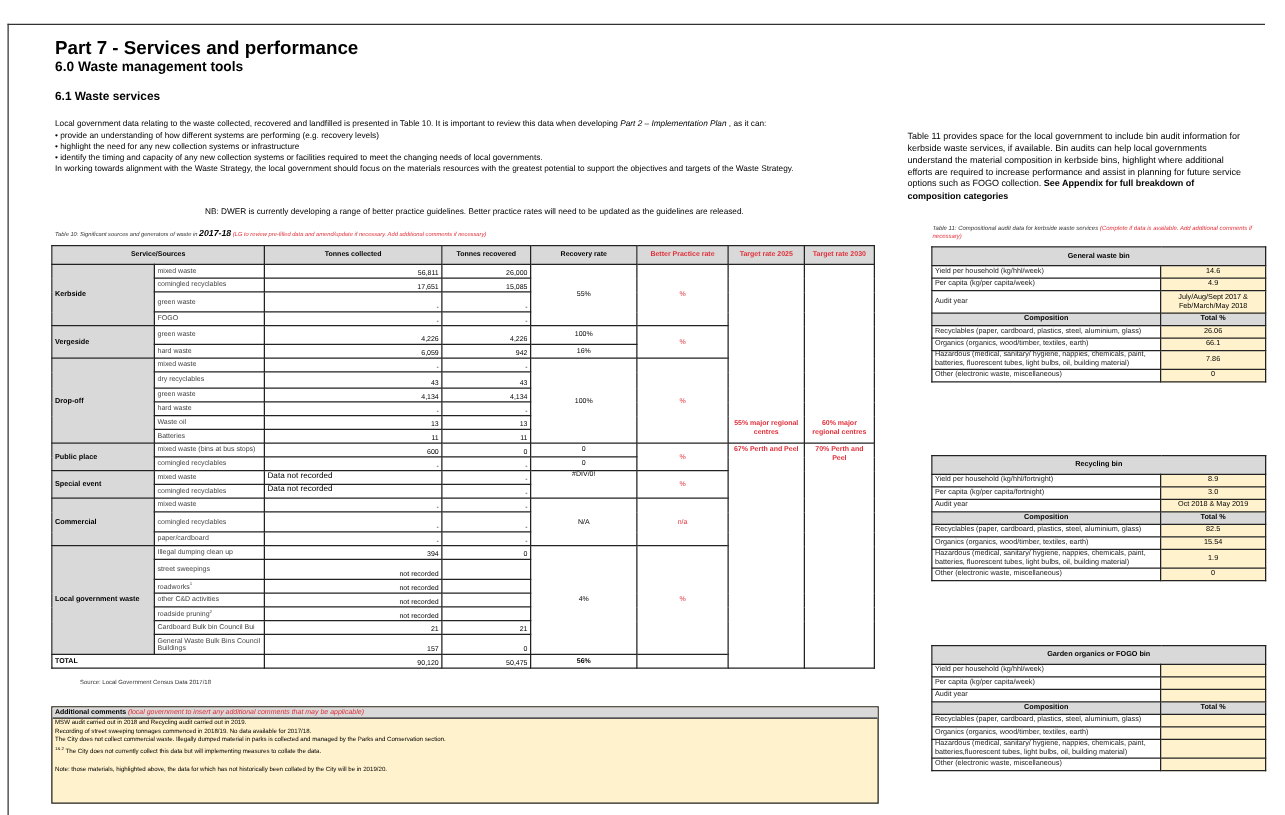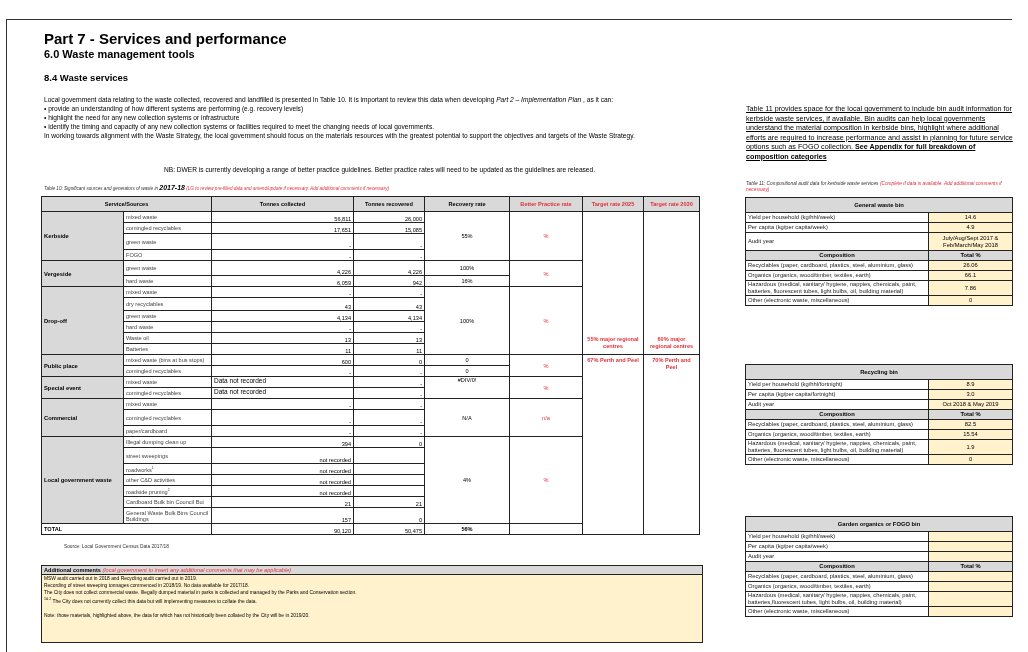--- a/index.html
+++ b/index.html
@@ -33,38 +33,38 @@
   .t10 .total .num { font-weight:normal; }
   .t10 .ndr { font-size:6.5px; color:#000; }
   .source { position:absolute; left:64px; top:544px; font-size:4.8px; color:#333; }
 
   .comments { position:absolute; left:41px; top:565px; width:660px; height:76px; border:1.5px solid #222; background:#fff2cc; font-size:4.9px; }
   .comments .hdr { background:#d9d9d9; border-bottom:1.5px solid #222; padding:1px 2px; font-size:5.6px; font-weight:bold; }
   .comments .hdr span { color:#e0303a; font-style:italic; font-weight:normal; }
   .comments .body { padding:1px 2px; line-height:6.8px; }
 
   
-  .rtext { position:absolute; left:746px; top:104px; width:270px; font-size:7.2px; line-height:9.6px;text-decoration:underline; }
+  .rtext { position:absolute; left:726px; top:104px; width:270px; font-size:7.2px; line-height:9.6px; }
   .rtext b { font-weight:bold; }
   .t11 { position:absolute; left:745px; width:267px; font-size:5.8px; table-layout:fixed; }
   .t11 td, .t11 th { border:1px solid #222; padding:0 2px; height:9px; line-height:7px; }
   .t11 th { background:#d9d9d9; font-weight:bold; text-align:center; }
   .t11 th.title { height:14px; border:1.5px solid #222; }
   .t11 td.val { background:#fff2cc; text-align:center; }
   .t11 td.lab { color:#222; }
 </style>
 </head>
 <body>
 
 <div class="frame-top"></div>
 <div class="frame-left"></div>
 
 <div class="h1">Part 7 - Services and performance</div>
 <div class="h2">6.0 Waste management tools</div>
-<div class="h3">8.4 Waste services</div>
+<div class="h3">6.1 Waste services</div>
 
 <div class="intro">
   <div><span>Local government data relating to the waste collected, recovered and landfilled is presented in Table 10. It is important to review this data when developing </span><i>Part 2 – Implementation Plan</i><span> , as it can:</span></div>
   <div>• provide an understanding of how different systems are performing (e.g. recovery levels)</div>
   <div>• highlight the need for any new collection systems or infrastructure</div>
   <div>• identify the timing and capacity of any new collection systems or facilities required to meet the changing needs of local governments.</div>
   <div>In working towards alignment with the Waste Strategy, the local government should focus on the materials resources with the greatest potential to support the objectives and targets of the Waste Strategy.</div>
 </div>
 <div class="nb">NB: DWER is currently developing a range of better practice guidelines. Better practice rates will need to be updated as the guidelines are released.</div>
 

